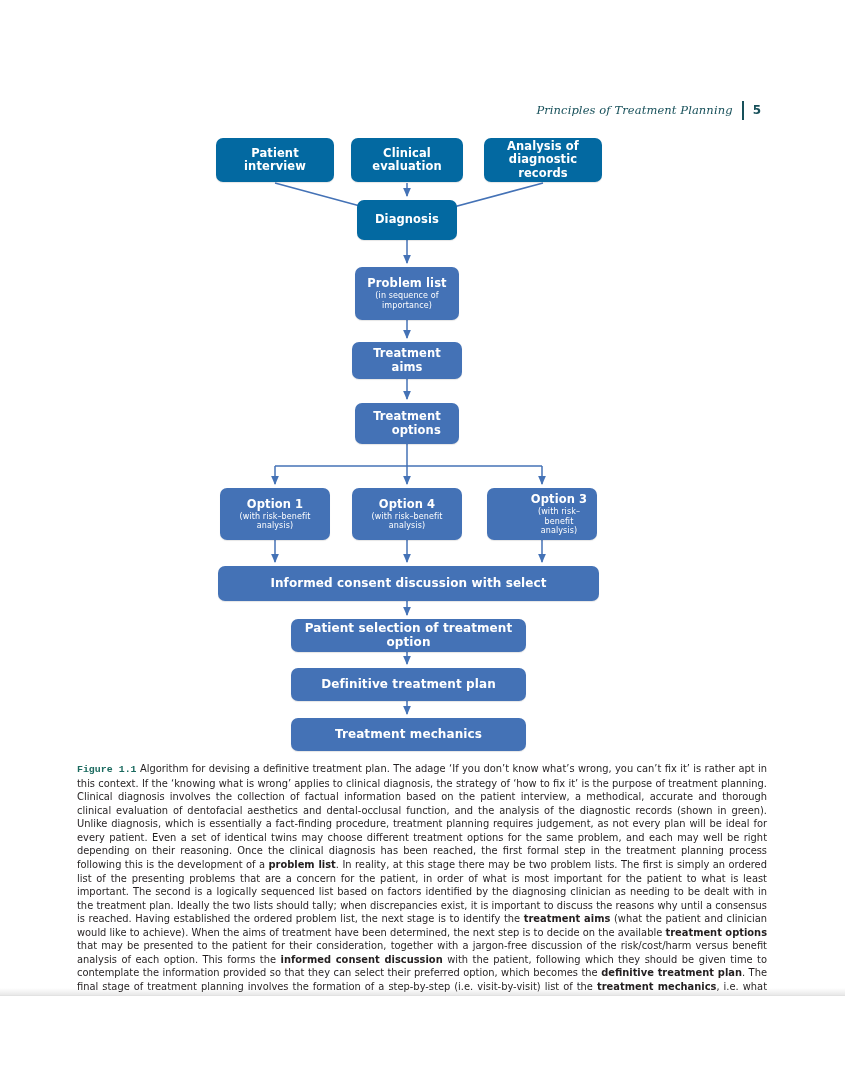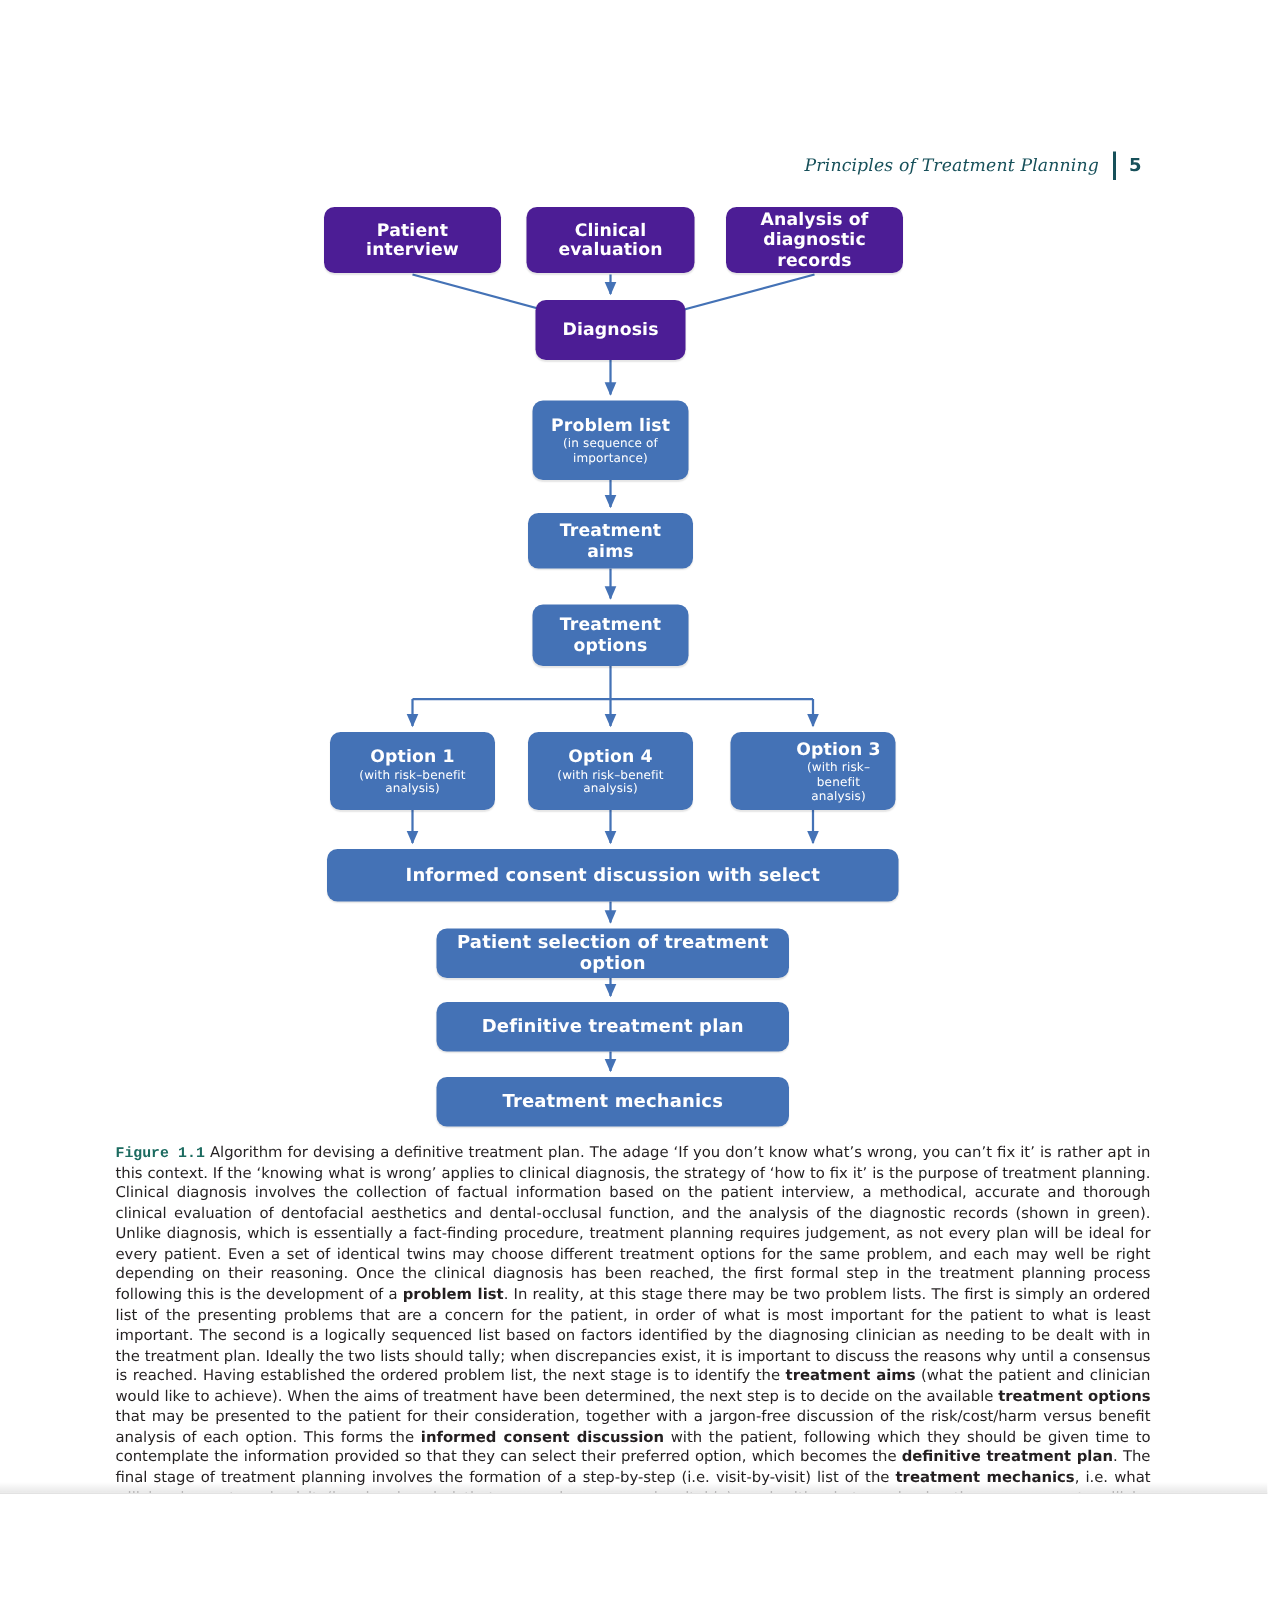--- a/index.html
+++ b/index.html
@@ -88,21 +88,21 @@
     font-weight: bold;
     font-size: 11.5px;
     letter-spacing: .1px;
   }
   .node .sub {
     font-weight: normal;
     font-size: 8px;
     letter-spacing: .1px;
     margin-top: 1px;
   }
-  .node.green { background: #4c1d95; }
+  .node.green { background: #0369a1; }
   .node.blue  { background: #4472b6; }
   .node.wide .main { font-size: 12px; }
 
   
   #caption {
     position: absolute;
     left: 77px;
     top: 724px;
     width: 690px;
     font-family: "DejaVu Sans", "Liberation Sans", sans-serif;
@@ -197,21 +197,21 @@
         <div class="node green" style="left: 357px; top: 67px; width: 100px; height: 40px;">
           <div class="main">Diagnosis</div>
         </div>
         <div class="node blue" style="left: 355px; top: 134px; width: 104px; height: 53px;">
           <div class="main">Problem list</div>
           <div class="sub">(in sequence of<br>importance)</div>
         </div>
         <div class="node blue" style="left: 352px; top: 209px; width: 110px; height: 37px;">
           <div class="main">Treatment aims</div>
         </div>
-        <div class="node blue" style="left: 355px; top: 270px; width: 104px; height: 41px;">
+        <div class="node blue" style="left: 355px; top: 270px; width: 104px; height: 41px; text-align: right;">
           <div class="main">Treatment<br>options</div>
         </div>
         <div class="node blue" style="left: 220px; top: 355px; width: 110px; height: 52px; text-align: center;">
           <div class="main">Option 1</div>
           <div class="sub">(with risk–benefit<br>analysis)</div>
         </div>
         <div class="node blue" style="left: 352px; top: 355px; width: 110px; height: 52px;">
           <div class="main">Option 4</div>
           <div class="sub">(with risk–benefit<br>analysis)</div>
         </div>

